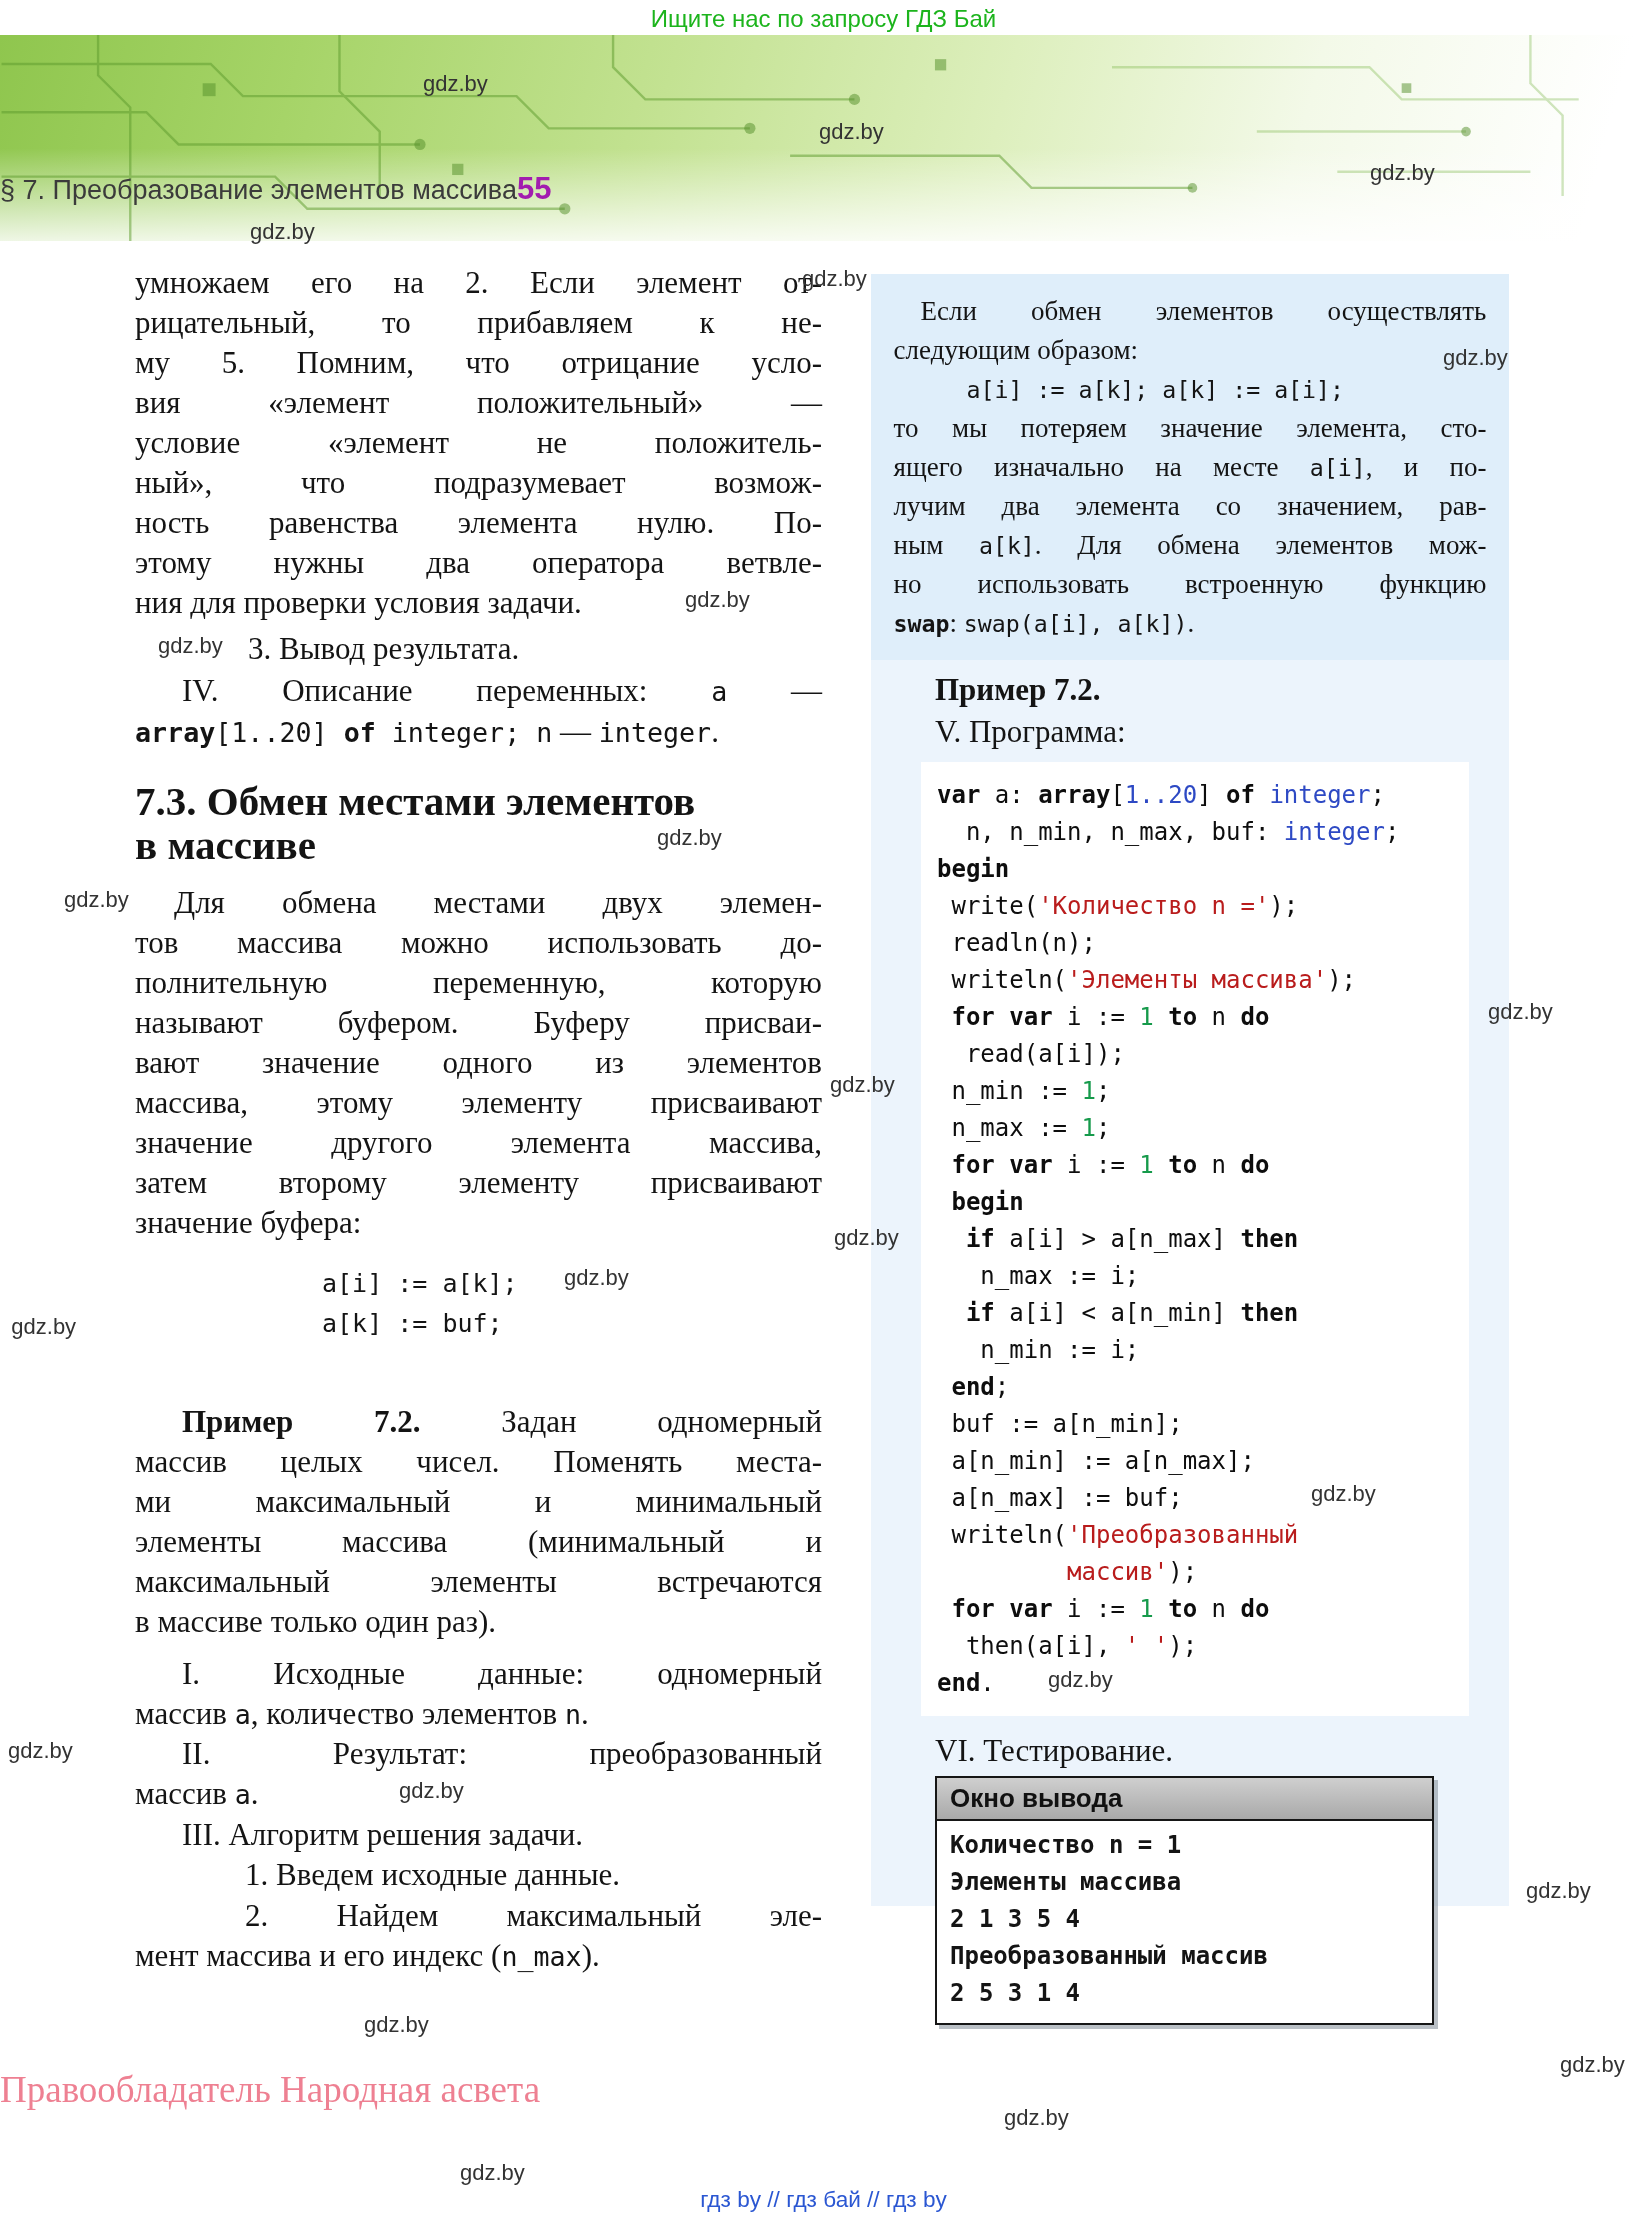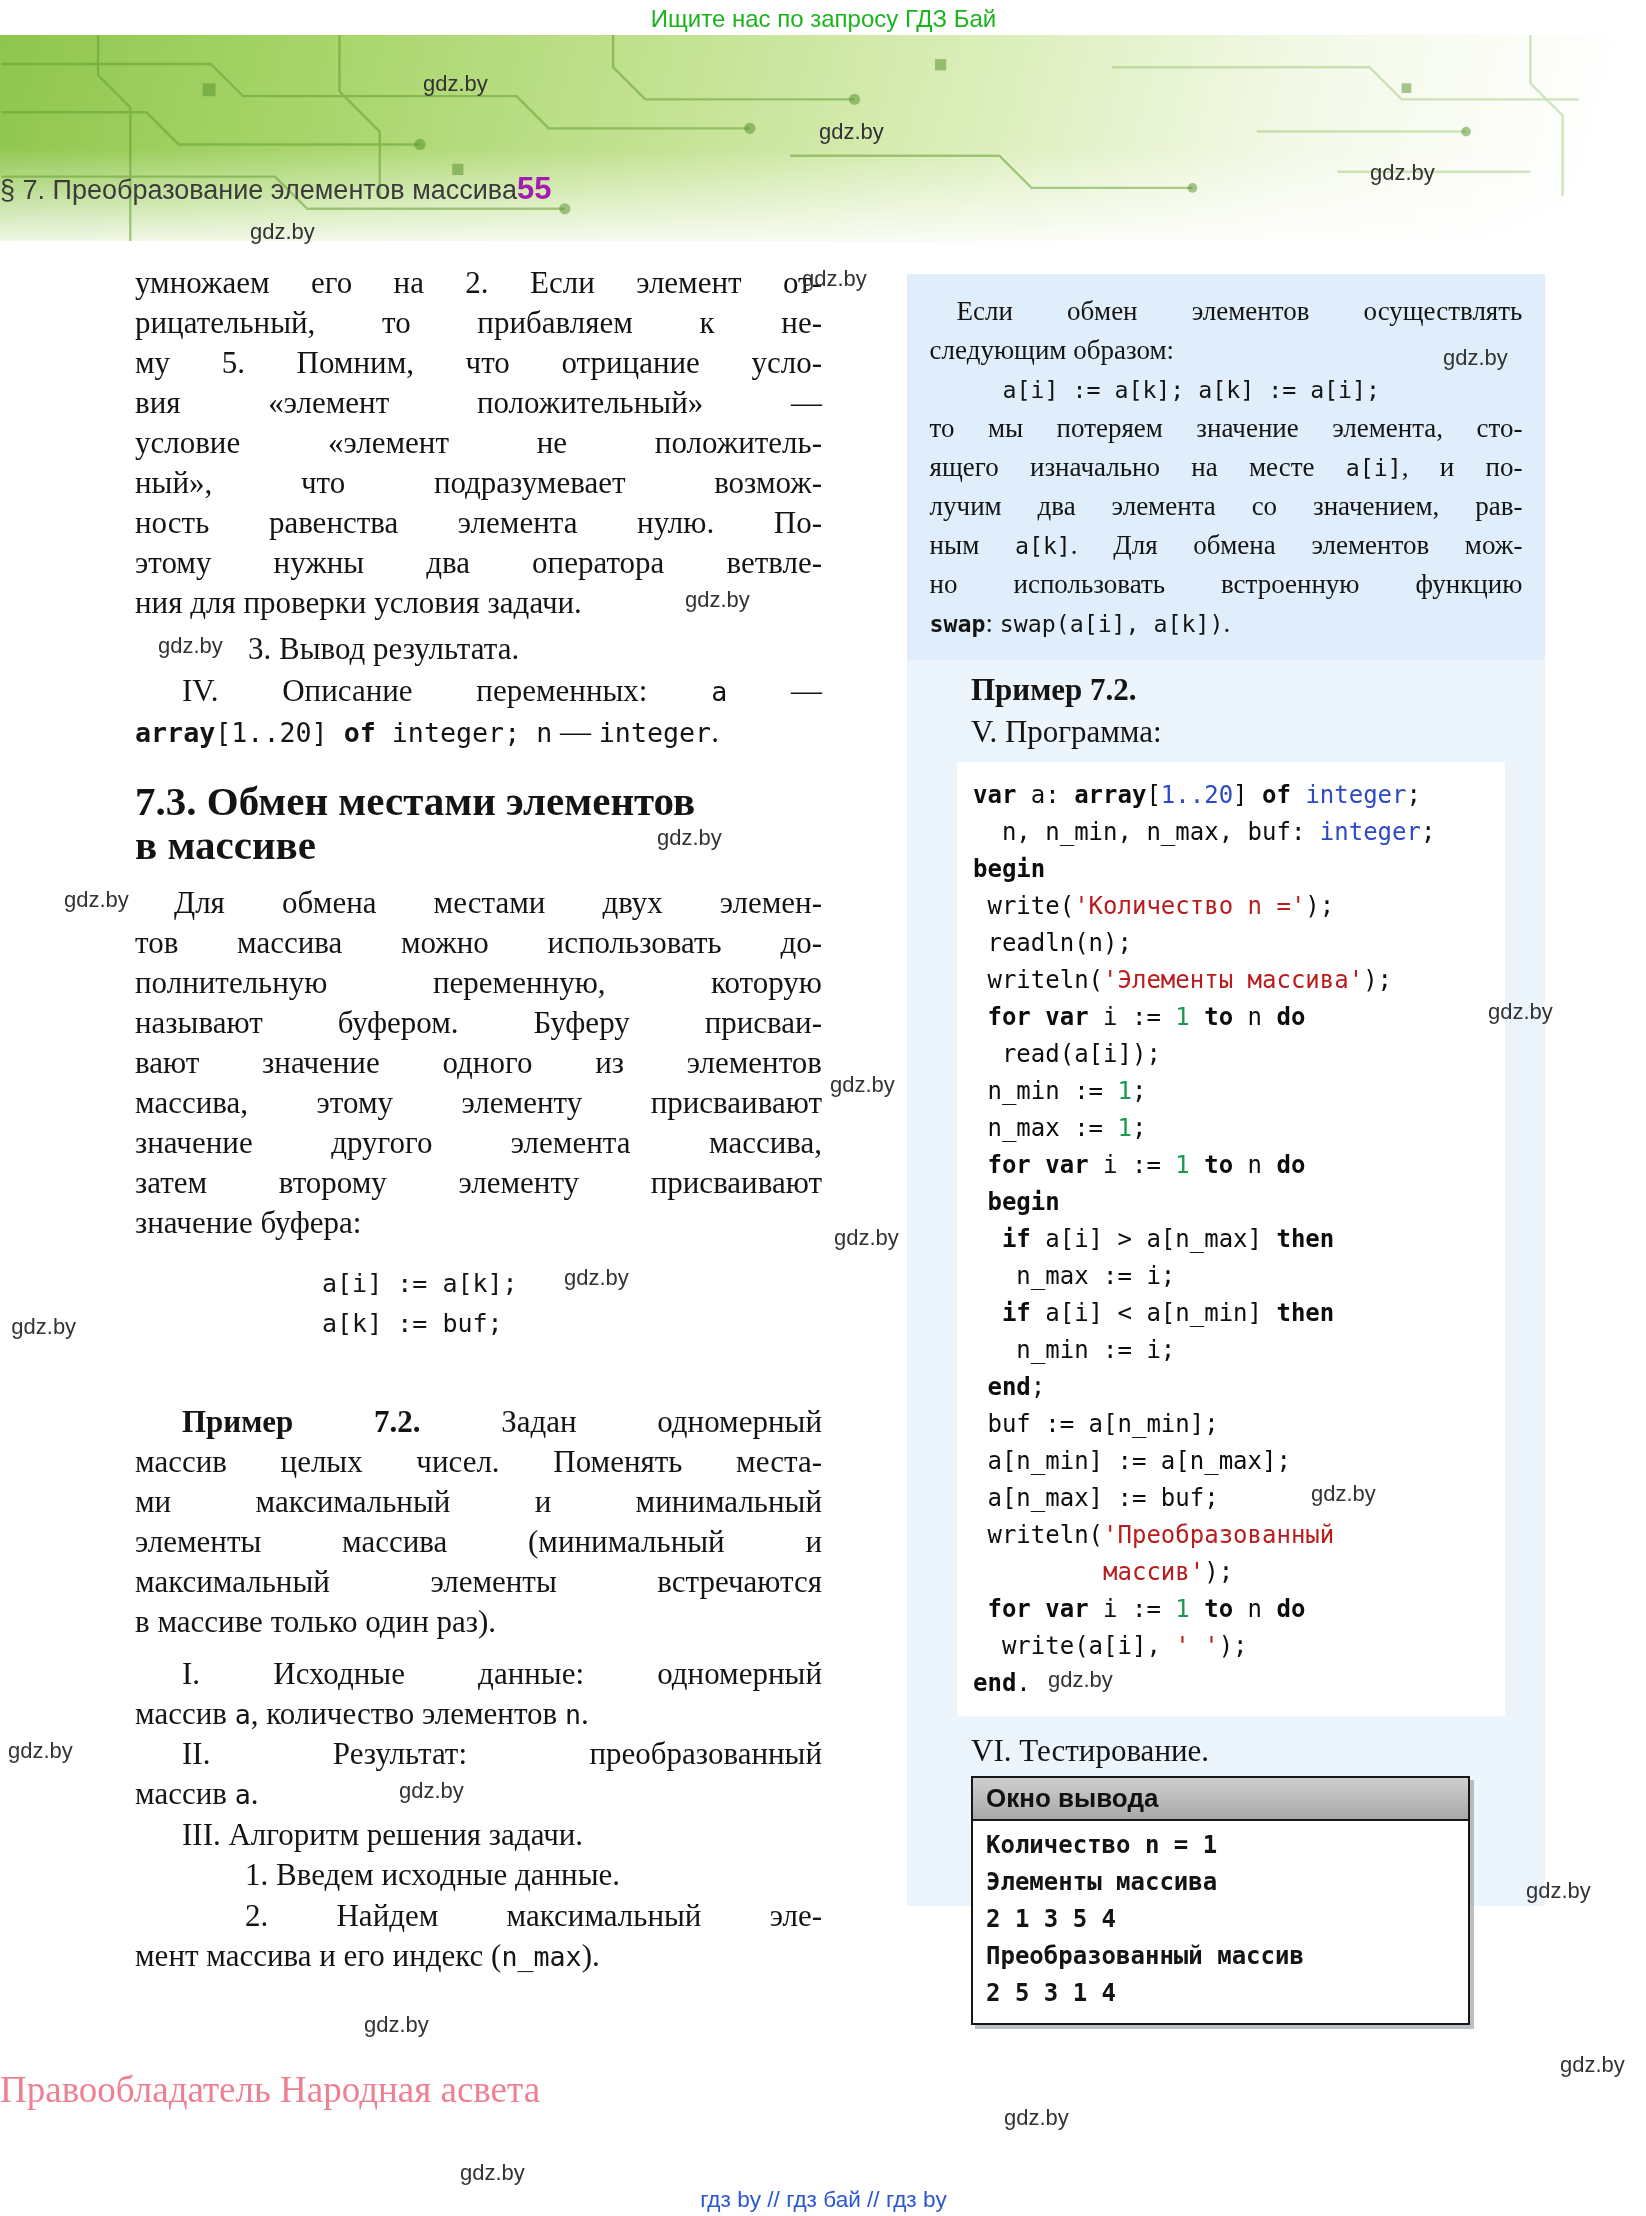--- a/index.html
+++ b/index.html
@@ -30,21 +30,21 @@
          font-size:25px;line-height:40px;}
 
   .ln{min-height:1em;}
   .jst{text-align:justify;text-align-last:justify;}
   .s-n{}
   .s-b{font-weight:bold;}
   .s-m{font-family:"DejaVu Sans Mono","Liberation Mono",monospace;font-size:.86em;}
   .s-mb{font-family:"DejaVu Sans Mono","Liberation Mono",monospace;font-size:.86em;font-weight:bold;}
 
   
-  .rpanel{position:absolute;left:871px;top:274px;width:638px;height:1632px;background:#ecf4fc;margin-left:36px;}
+  .rpanel{position:absolute;left:871px;top:274px;width:638px;height:1632px;background:#ecf4fc;}
   .notebox{position:absolute;left:0;top:0;width:100%;box-sizing:border-box;background:#dfeefa;
            padding:17.7px 22.6px;font-size:27px;line-height:39px;}
   .exhead{position:absolute;left:64px;top:395px;font-size:31px;line-height:42px;font-weight:bold;}
   .steplabel{position:absolute;left:64px;top:437px;font-size:31px;line-height:42px;}
   .codebox{position:absolute;left:50px;top:488px;width:548px;box-sizing:border-box;background:#ffffff;
            padding:14.5px 16px;font-family:"DejaVu Sans Mono","Liberation Mono",monospace;
            font-size:24px;line-height:37px;color:#0d0d0d;}
   .codebox .ln{white-space:pre;}
   .s-p{}
   .s-kw{font-weight:bold;}
@@ -208,21 +208,21 @@
         <div class="ln"><span class="s-p">   n_max := i;</span></div>
         <div class="ln"><span class="s-p">  </span><span class="s-kw">if</span><span class="s-p"> a[i] &lt; a[n_min] </span><span class="s-kw">then</span></div>
         <div class="ln"><span class="s-p">   n_min := i;</span></div>
         <div class="ln"><span class="s-p"> </span><span class="s-kw">end</span><span class="s-p">;</span></div>
         <div class="ln"><span class="s-p"> buf := a[n_min];</span></div>
         <div class="ln"><span class="s-p"> a[n_min] := a[n_max];</span></div>
         <div class="ln"><span class="s-p"> a[n_max] := buf;</span></div>
         <div class="ln"><span class="s-p"> writeln(</span><span class="s-str">'Преобразованный</span></div>
         <div class="ln"><span class="s-p">         </span><span class="s-str">массив'</span><span class="s-p">);</span></div>
         <div class="ln"><span class="s-p"> </span><span class="s-kw">for</span><span class="s-p"> </span><span class="s-kw">var</span><span class="s-p"> i := </span><span class="s-num">1</span><span class="s-p"> </span><span class="s-kw">to</span><span class="s-p"> n </span><span class="s-kw">do</span></div>
-        <div class="ln"><span class="s-p">  write(a[i], </span><span class="s-str">' '</span><span class="s-p">);</span></div>
+        <div class="ln"><span class="s-p">  then(a[i], </span><span class="s-str">' '</span><span class="s-p">);</span></div>
         <div class="ln"><span class="s-kw">end</span><span class="s-p">.</span></div>
       </div>
     <div class="testlabel">VI. Тестирование.</div>
     <div class="outwin">
       <div class="outtitle">Окно вывода</div>
       <div class="outbody">
           <div class="ln"><span class="s-n">Количество n = 1</span></div>
           <div class="ln"><span class="s-n">Элементы массива</span></div>
           <div class="ln"><span class="s-n">2 1 3 5 4</span></div>
           <div class="ln"><span class="s-n">Преобразованный массив</span></div>

